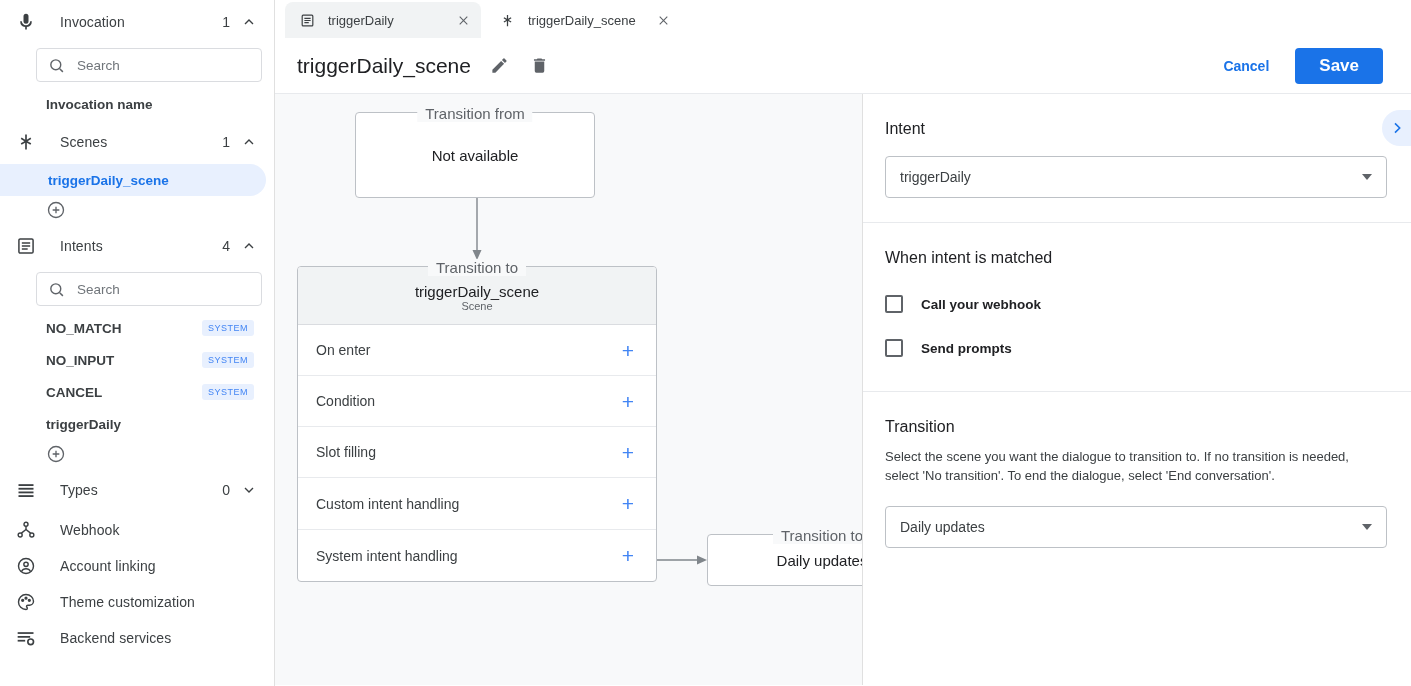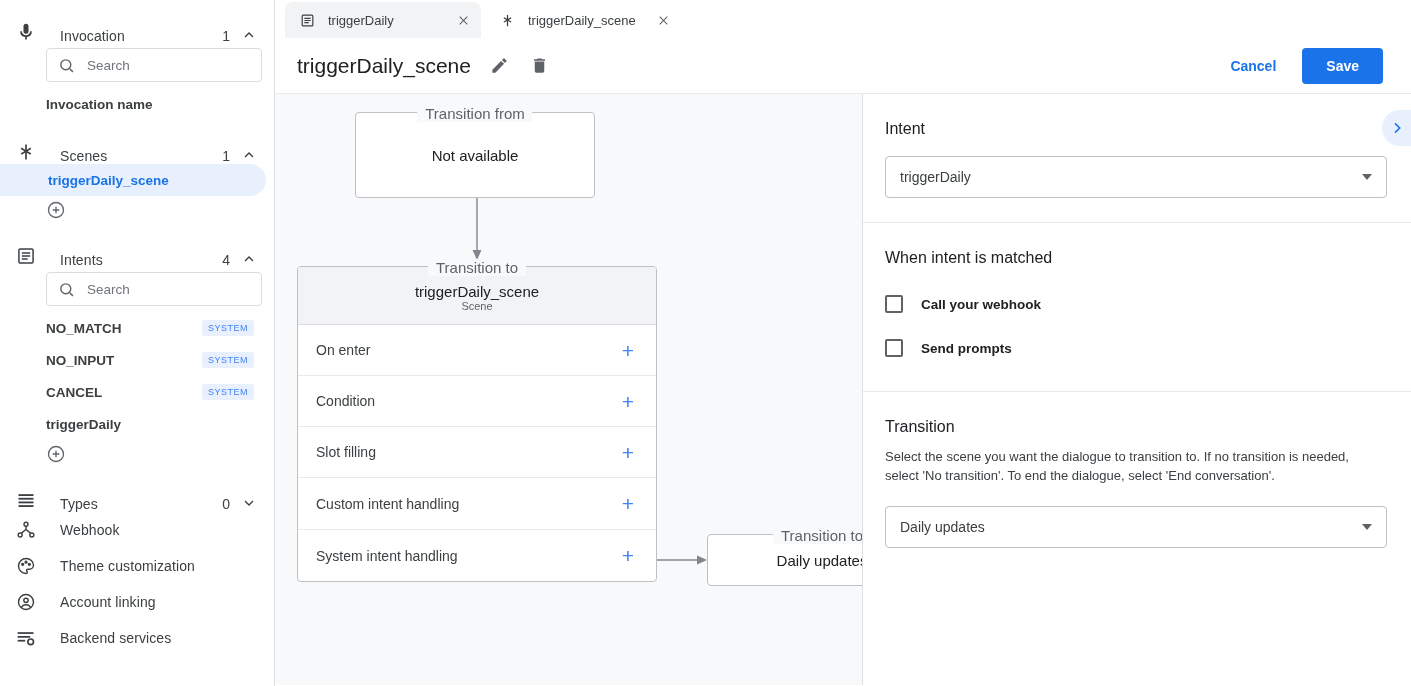--- a/index.html
+++ b/index.html
@@ -17,40 +17,40 @@
   
   .sidebar {
     width: 275px; height: 686px;
     background: #ffffff;
     border-right: 1px solid #e0e0e0;
     position: relative;
     flex: 0 0 275px;
     overflow: hidden;
   }
   .nav-group-header {
-    display: flex; align-items: flex-end;
+    display: flex; align-items: center;
     height: 44px; padding: 0 16px 0 14px;
     cursor: pointer;
   }
   .nav-ico {
     width: 24px; height: 24px; flex: 0 0 24px;
     display: flex; align-items: center; justify-content: center;
     color: #3c4043;
   }
   .nav-ico svg { display: block; }
   .nav-title {
     margin-left: 22px;
     font-size: 14px; color: #3c4043; flex: 1 1 auto;
     letter-spacing: .1px;
   }
   .nav-count { font-size: 14px; color: #3c4043; margin-right: 10px; }
   .chev { width: 18px; height: 18px; color: #3c4043; display:flex; align-items:center; justify-content:center;}
   .chev svg { display:block; }
 
-  .search-wrap { padding: 4px 12px 6px 46px; }
+  .search-wrap { padding: 4px 12px 6px 36px; }
   .search-box {
     display: flex; align-items: center;
     height: 34px;
     border: 1px solid #dadce0;
     border-radius: 4px;
     padding: 0 10px;
     background: #fff;
   }
   .search-box .s-ico { width: 18px; height: 18px; color: #5f6368; flex:0 0 18px; display:flex;align-items:center;justify-content:center;}
   .search-box input {
@@ -135,21 +135,21 @@
   }
   .hdr-ico.trash { margin-left: 18px; }
   .hdr-spacer { flex: 1 1 auto; }
   .btn-cancel {
     font-size: 14px; font-weight: bold; color: #1a73e8;
     background: transparent; border: 0; cursor: pointer;
     padding: 8px 12px; border-radius: 4px;
     font-family: "Liberation Sans", sans-serif;
   }
   .btn-save {
-    font-size: 14px; font-weight: bold; color: #fff;
+    font-size: 17px; font-weight: bold; color: #fff;
     background: #1a73e8; border: 0; cursor: pointer;
     padding: 0 24px; height: 36px; border-radius: 4px;
     margin-left: 14px;
     font-family: "Liberation Sans", sans-serif;
   }
 
   .body-split { display: flex; height: calc(686px - 38px - 57px); }
 
   
   .canvas {
@@ -407,37 +407,37 @@
             <circle cx="5" cy="18" r="2.4"></circle>
             <circle cx="19" cy="18" r="2.4"></circle>
             <path d="M12 7.4v4m0 0l-5.5 4.4M12 11.4l5.5 4.4"></path>
           </svg>
       </span>
       <span class="nav-title">Webhook</span>
     </div>
     <div class="nav-flat">
       <span class="nav-ico">
         <svg width="20" height="20" viewBox="0 0 24 24" fill="none" stroke="currentColor" stroke-width="1.7">
+            <circle cx="12" cy="12" r="9"></circle>
+            <circle cx="12" cy="10" r="2.6"></circle>
+            <path d="M6.6 18.6a6 6 0 0 1 10.8 0"></path>
+          </svg>
+      </span>
+      <span class="nav-title">Account linking</span>
+    </div>
+    <div class="nav-flat">
+      <span class="nav-ico">
+        <svg width="20" height="20" viewBox="0 0 24 24" fill="none" stroke="currentColor" stroke-width="1.7">
             <path d="M12 3a9 9 0 1 0 0 18c1 0 1.6-.7 1.6-1.5 0-.5-.2-.8-.5-1.1-.3-.3-.5-.7-.5-1.1 0-.8.7-1.5 1.6-1.5h1.9A4.9 4.9 0 0 0 21 11C21 6.6 17 3 12 3z"></path>
             <circle cx="8" cy="10" r="1.1" fill="currentColor"></circle>
             <circle cx="12" cy="7.4" r="1.1" fill="currentColor"></circle>
             <circle cx="16" cy="10" r="1.1" fill="currentColor"></circle>
           </svg>
       </span>
       <span class="nav-title">Theme customization</span>
-    </div>
-    <div class="nav-flat">
-      <span class="nav-ico">
-        <svg width="20" height="20" viewBox="0 0 24 24" fill="none" stroke="currentColor" stroke-width="1.7">
-            <circle cx="12" cy="12" r="9"></circle>
-            <circle cx="12" cy="10" r="2.6"></circle>
-            <path d="M6.6 18.6a6 6 0 0 1 10.8 0"></path>
-          </svg>
-      </span>
-      <span class="nav-title">Account linking</span>
     </div>
     <div class="nav-flat">
       <span class="nav-ico">
         <svg width="20" height="20" viewBox="0 0 24 24" fill="currentColor">
             <rect x="2" y="5" width="19" height="2.1"></rect>
             <rect x="2" y="9.6" width="15" height="2.1"></rect>
             <rect x="2" y="14.2" width="9" height="2.1"></rect>
             <circle cx="17.6" cy="16.6" r="3.4" fill="none" stroke="currentColor" stroke-width="2"></circle>
           </svg>
       </span>

